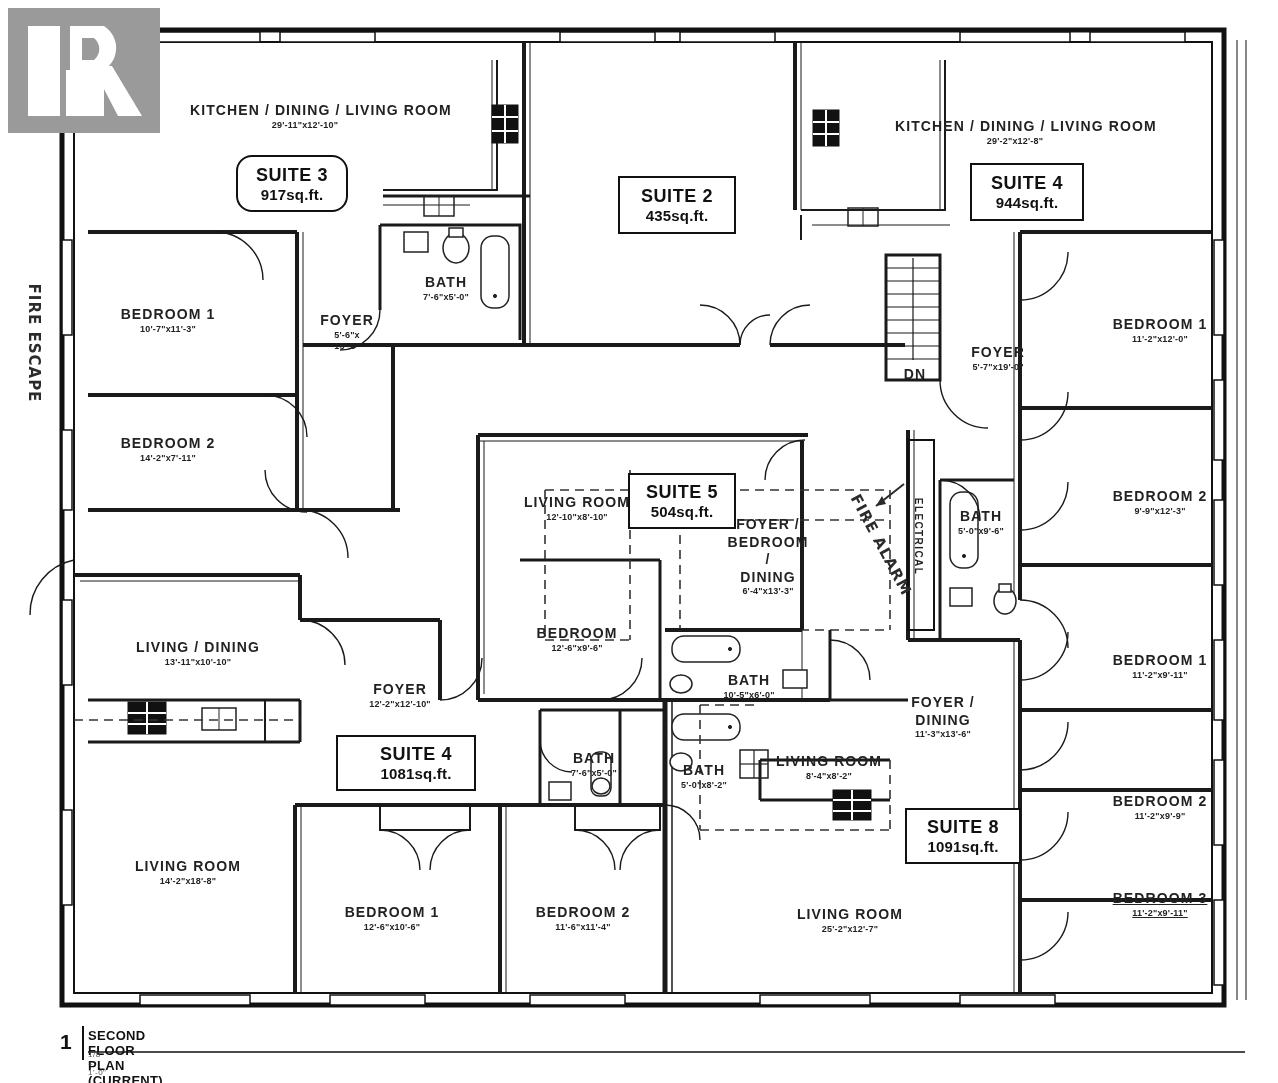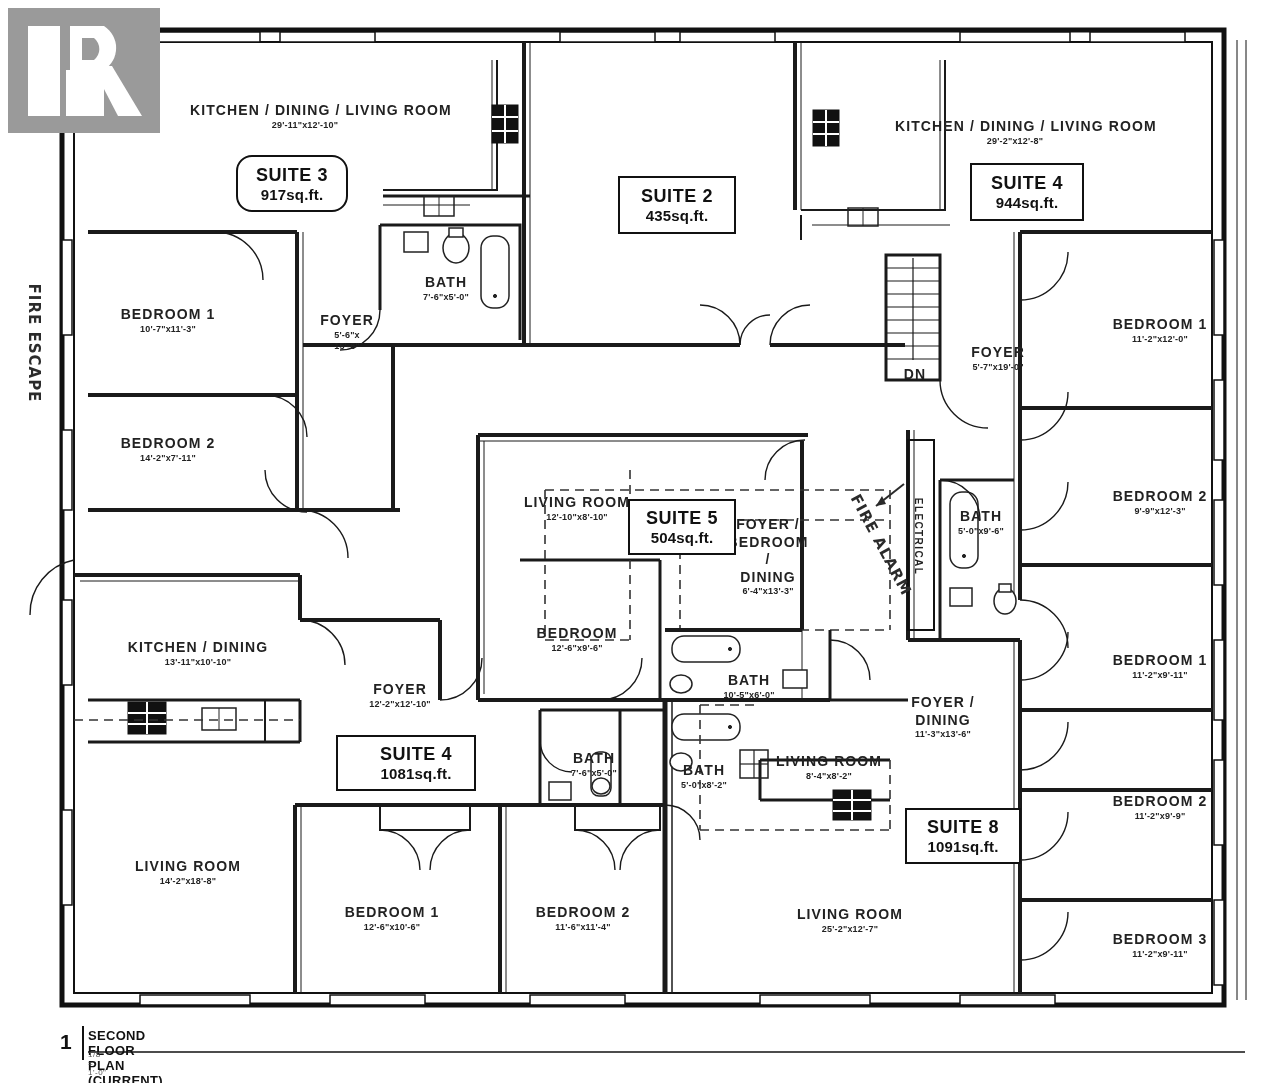--- a/index.html
+++ b/index.html
@@ -424,37 +424,37 @@
 </div>
 <div class="lbl" style="left:938px;top:508px;width:86px;">
   <span class="rn">BATH</span>
   <span class="dim">5'-0"x9'-6"</span>
 </div>
 
 <div class="lbl" style="left:512px;top:494px;width:130px;">
   <span class="rn">LIVING ROOM</span>
   <span class="dim">12'-10"x8'-10"</span>
 </div>
-<div class="suite" style="left:628px;top:473px;width:104px;height:52px;margin-top:26px;">
+<div class="suite" style="left:628px;top:473px;width:104px;height:52px;">
   <span class="s1">SUITE 5</span>
   <span class="s2">504sq.ft.</span>
 </div>
 <div class="lbl wrap" style="left:726px;top:516px;width:84px;">
   <span class="rn">FOYER /</span>
   <span class="rn">BEDROOM /</span>
   <span class="rn">DINING</span>
   <span class="dim">6'-4"x13'-3"</span>
 </div>
 <div class="lbl" style="left:512px;top:625px;width:130px;">
   <span class="rn">BEDROOM</span>
   <span class="dim">12'-6"x9'-6"</span>
 </div>
 
 <div class="lbl" style="left:118px;top:639px;width:160px;">
-  <span class="rn">KITCHEN / DINING</span>
+  <span class="rn">LIVING / DINING</span>
   <span class="dim">13'-11"x10'-10"</span>
 </div>
 <div class="lbl" style="left:330px;top:681px;width:140px;">
   <span class="rn">FOYER</span>
   <span class="dim">12'-2"x12'-10"</span>
 </div>
 <div class="suite" style="left:336px;top:735px;width:116px;height:52px;padding-left:20px;">
   <span class="s1">SUITE 4</span>
   <span class="s2">1081sq.ft.</span>
 </div>
@@ -502,21 +502,21 @@
   <span class="dim">25'-2"x12'-7"</span>
 </div>
 <div class="lbl" style="left:1090px;top:652px;width:140px;">
   <span class="rn">BEDROOM 1</span>
   <span class="dim">11'-2"x9'-11"</span>
 </div>
 <div class="lbl" style="left:1090px;top:793px;width:140px;">
   <span class="rn">BEDROOM 2</span>
   <span class="dim">11'-2"x9'-9"</span>
 </div>
-<div class="lbl" style="left:1090px;top:931px;width:140px;">
+<div class="lbl" style="left:1090px;top:890px;width:140px;text-decoration:underline;">
   <span class="rn">BEDROOM 3</span>
   <span class="dim">11'-2"x9'-11"</span>
 </div>
 
 <div class="lbl" style="left:898px;top:366px;width:34px;font-size:9px;">
   <span class="rn">DN</span>
 </div>
 
 <div style="position:absolute;left:906px;top:456px;width:26px;height:160px;
             display:flex;align-items:center;justify-content:center;">

